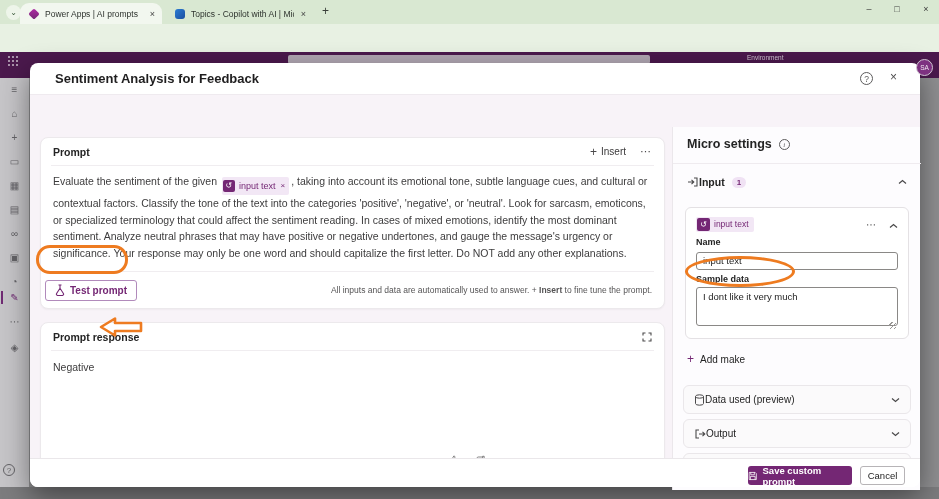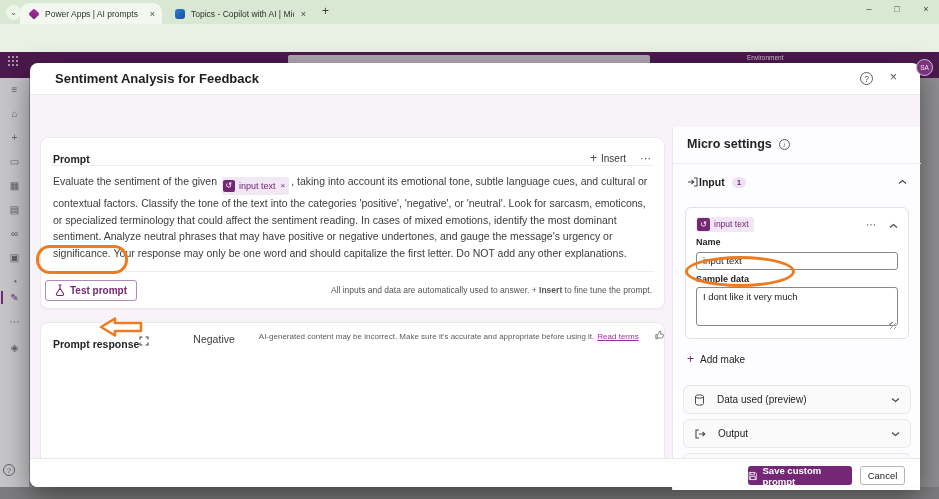--- a/index.html
+++ b/index.html
@@ -56,22 +56,22 @@
   .dlg-title { position:absolute; left:25px; top:8px; font-size:13px; font-weight:bold; color:#1f1e1f; }
   .dlg-help { position:absolute; left:830px; top:9px; width:13px; height:13px; border:1px solid #5c5b5c; border-radius:50%;
     color:#5c5b5c; font-size:8.5px; text-align:center; line-height:12px; cursor:pointer; }
   .dlg-close { position:absolute; left:860px; top:7px; font-size:12px; color:#4f4e4f; cursor:pointer; }
   .dlg-body { position:absolute; top:32px; left:0; width:890px; height:363px; background:#f8f3f8; }
   .dlg-footer { position:absolute; top:395px; left:0; width:890px; height:29px; background:#fff;
     border-top:1px solid #eae7ea; border-radius:0 0 8px 8px; }
 
   .card { position:absolute; background:#fff; border:1px solid #ecE9ec; border-radius:8px; box-shadow:0 1px 2px rgba(0,0,0,.04); }
   .card1 { left:10px; top:42px; width:625px; height:172px; display:flex; flex-direction:column; }
-  .card2 { left:10px; top:227px; width:625px; height:153px; display:flex; flex-direction:row; }
-  .c-head { display:flex; align-items:flex-end; height:27px; padding:0 12px; flex:0 0 auto; }
+  .card2 { left:10px; top:227px; width:625px; height:153px; display:flex; flex-direction:column; }
+  .c-head { display:flex; align-items:center; height:27px; padding:0 12px; flex:0 0 auto; }
   .c-title { font-size:10.5px; font-weight:bold; color:#242424; }
   .c-head .sp { flex:1; }
   .insert-btn { font-size:10px; color:#3b3a3b; cursor:pointer; display:flex; align-items:center; }
   .insert-btn .pl { font-size:12px; margin-right:4px; color:#4a494a; }
   .more-btn { font-size:11px; color:#4a494a; margin-left:14px; cursor:pointer; letter-spacing:1px; }
   .hr { height:1px; background:#f0edf0; margin:0 10px; flex:0 0 auto; }
   .prompt-text { padding:7px 12px 0 12px; font-size:10.5px; line-height:16.5px; color:#3d3c3d; flex:1; }
   .inline-pill { display:inline-flex; align-items:center; background:#f2e7f5; border-radius:2px; padding:1px 4px 1px 1px;
     margin:0 2px; vertical-align:-3px; }
   .pill-ic { width:12px; height:12px; background:#742774; border-radius:2px; color:#fff; font-size:8px;
@@ -115,21 +115,21 @@
     padding:0 6px; font-family:"Liberation Sans",sans-serif; background:#fff; }
   .f-area { width:100%; height:39px; border:1px solid #8a8886; border-radius:3px; font-size:9.5px; color:#242424;
     padding:3px 6px; resize:none; font-family:"Liberation Sans",sans-serif; background:#fff; overflow:hidden; }
   .resize-h { position:absolute; right:12px; bottom:9px; width:7px; height:7px;
     background:repeating-linear-gradient(135deg, transparent 0 2px, #9a9896 2px 3px); }
   .add-input { position:absolute; left:14px; top:225px; display:flex; align-items:center; cursor:pointer; }
   .add-input .pl { color:#742774; font-size:12px; margin-right:6px; }
   .add-input .lbl { font-size:10px; color:#242424; }
   .row { position:absolute; left:10px; width:228px; height:29px; background:#fbfafb; border:1px solid #eae7ea;
     border-radius:6px; display:flex; align-items:center; padding:0 10px; cursor:pointer; }
-  .row .lbl { font-size:10px; color:#242424; margin-left:12px; }
+  .row .lbl { font-size:10px; color:#242424; margin-left:0; }
   .gear-g { font-size:11px; color:#4a494a; line-height:11px; }
 
   
   .save-btn { position:absolute; left:718px; top:403px; width:104px; height:19px; background:#742774; border-radius:3px;
     color:#fff; font-size:9.5px; font-weight:bold; display:flex; align-items:center; justify-content:center; cursor:pointer; }
   .save-btn svg { margin-right:5px; }
   .cancel-btn { position:absolute; left:830px; top:403px; width:45px; height:19px; background:#fff;
     border:1px solid #b7b4b7; border-radius:3px; color:#242424; font-size:9.5px; text-align:center; line-height:17px; cursor:pointer; }
 
   

